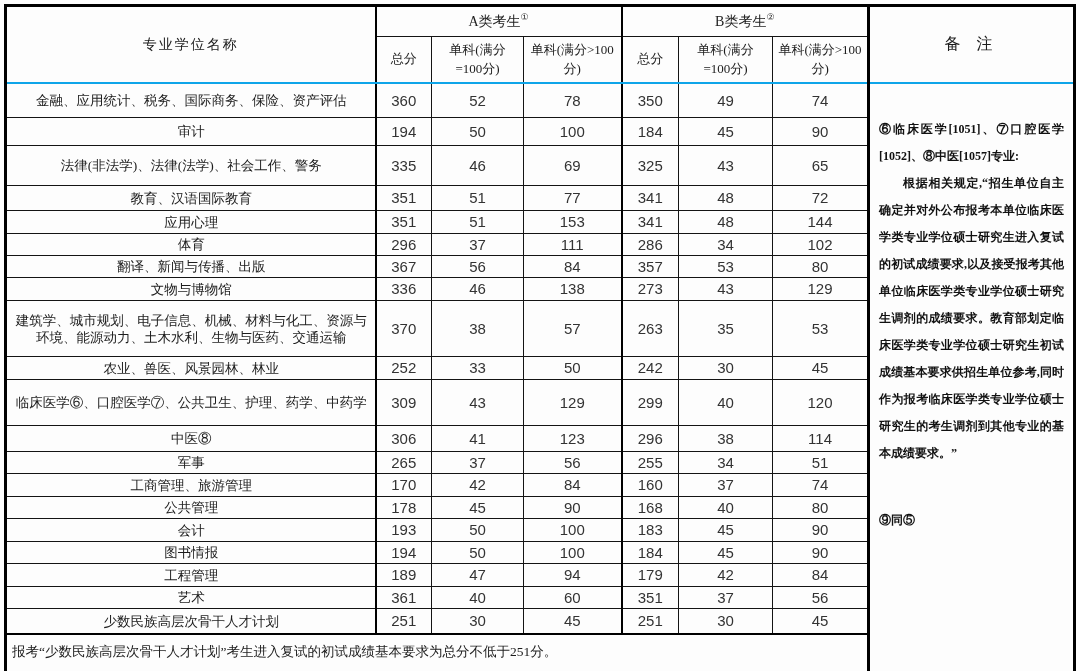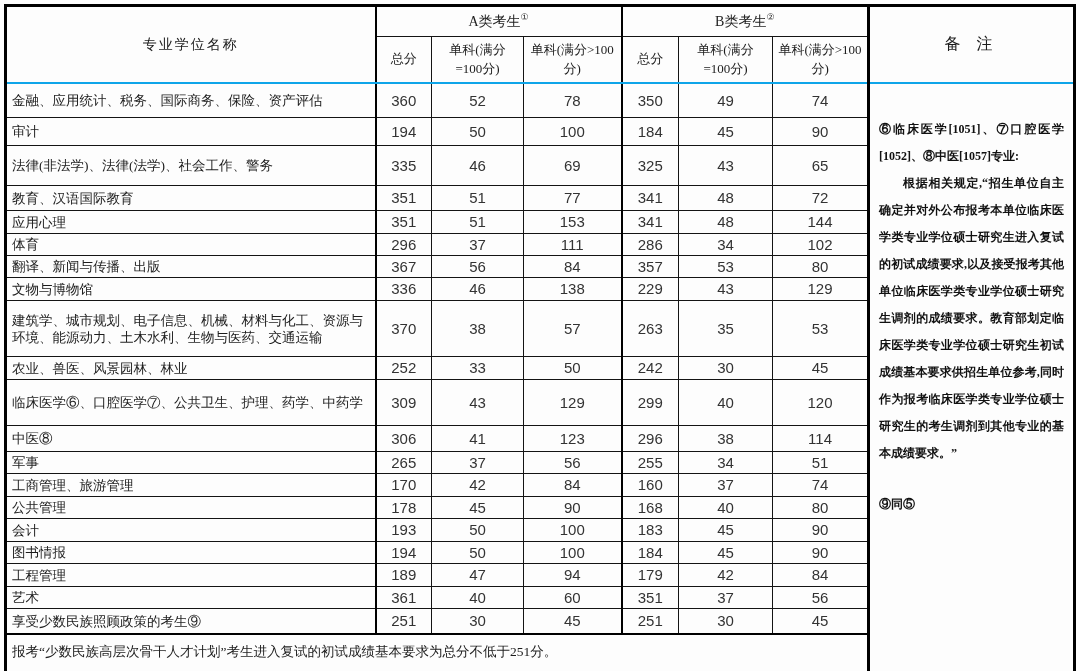--- a/index.html
+++ b/index.html
@@ -19,30 +19,30 @@
   .sep-r  { border-left:3px solid #000; }
   thead .hdr-bottom { border-bottom:2px solid #0ea5e9; }
 
   thead th { font-weight:normal; text-align:center; }
   .group-h   { height:27px; font-size:14px; }
   .sub-h     { height:45px; font-size:13px; line-height:1.45; padding:0 5px; }
   .name-h    { font-size:14px; letter-spacing:2px; }
   .remark-h  { font-size:16px; letter-spacing:6px; }
   sup.circ   { font-size:9px; }
 
-  td.name-cell { font-size:13.5px; line-height:17px; padding:2px 4px 1px 5px; text-align:left; }
+  td.name-cell { font-size:13.5px; line-height:17px; padding:2px 4px 1px 5px; text-align:center; }
   td.num-cell  { font-family:"Liberation Sans","DejaVu Sans",sans-serif;
                  font-size:15px; color:#333; text-align:center; }
 
   td.remark-cell { vertical-align:top; padding:32px 9px 0 9px;
                    font-size:12px; font-weight:bold; line-height:27px;
                    text-align:justify; color:#111; }
   .r-p { margin:0; }
   .r-indent { text-indent:2em; }
-  .r-last { margin-top:24px; }
+  .r-last { margin-top:40px; }
 
   tr.footer-row td { border-top:2px solid #000; }
   td.footer-cell { font-size:13.5px; padding:8px 6px 14px 5px; vertical-align:top; height:34px; }
 </style>
 </head>
 <body>
 
 <div class="page">
   <table class="score-table">
     <colgroup>
@@ -142,21 +142,21 @@
           <td class="num-cell">84</td>
           <td class="num-cell sep-b">357</td>
           <td class="num-cell">53</td>
           <td class="num-cell">80</td>
         </tr>
         <tr style="height: 23px;">
           <td class="name-cell">文物与博物馆</td>
           <td class="num-cell sep-a">336</td>
           <td class="num-cell">46</td>
           <td class="num-cell">138</td>
-          <td class="num-cell sep-b">229</td>
+          <td class="num-cell sep-b">273</td>
           <td class="num-cell">43</td>
           <td class="num-cell">129</td>
         </tr>
         <tr style="height: 56px;">
           <td class="name-cell">建筑学、城市规划、电子信息、机械、材料与化工、资源与环境、能源动力、土木水利、生物与医药、交通运输</td>
           <td class="num-cell sep-a">370</td>
           <td class="num-cell">38</td>
           <td class="num-cell">57</td>
           <td class="num-cell sep-b">263</td>
           <td class="num-cell">35</td>
@@ -246,21 +246,21 @@
         <tr style="height: 22px;">
           <td class="name-cell">艺术</td>
           <td class="num-cell sep-a">361</td>
           <td class="num-cell">40</td>
           <td class="num-cell">60</td>
           <td class="num-cell sep-b">351</td>
           <td class="num-cell">37</td>
           <td class="num-cell">56</td>
         </tr>
         <tr style="height: 26px;">
-          <td class="name-cell">享受少数民族照顾政策的考生⑨</td>
+          <td class="name-cell">少数民族高层次骨干人才计划</td>
           <td class="num-cell sep-a">251</td>
           <td class="num-cell">30</td>
           <td class="num-cell">45</td>
           <td class="num-cell sep-b">251</td>
           <td class="num-cell">30</td>
           <td class="num-cell">45</td>
         </tr>
         <tr class="footer-row" id="footer-row">
         <td colspan="7" class="footer-cell">报考“少数民族高层次骨干人才计划”考生进入复试的初试成绩基本要求为总分不低于251分。</td>
       </tr>

